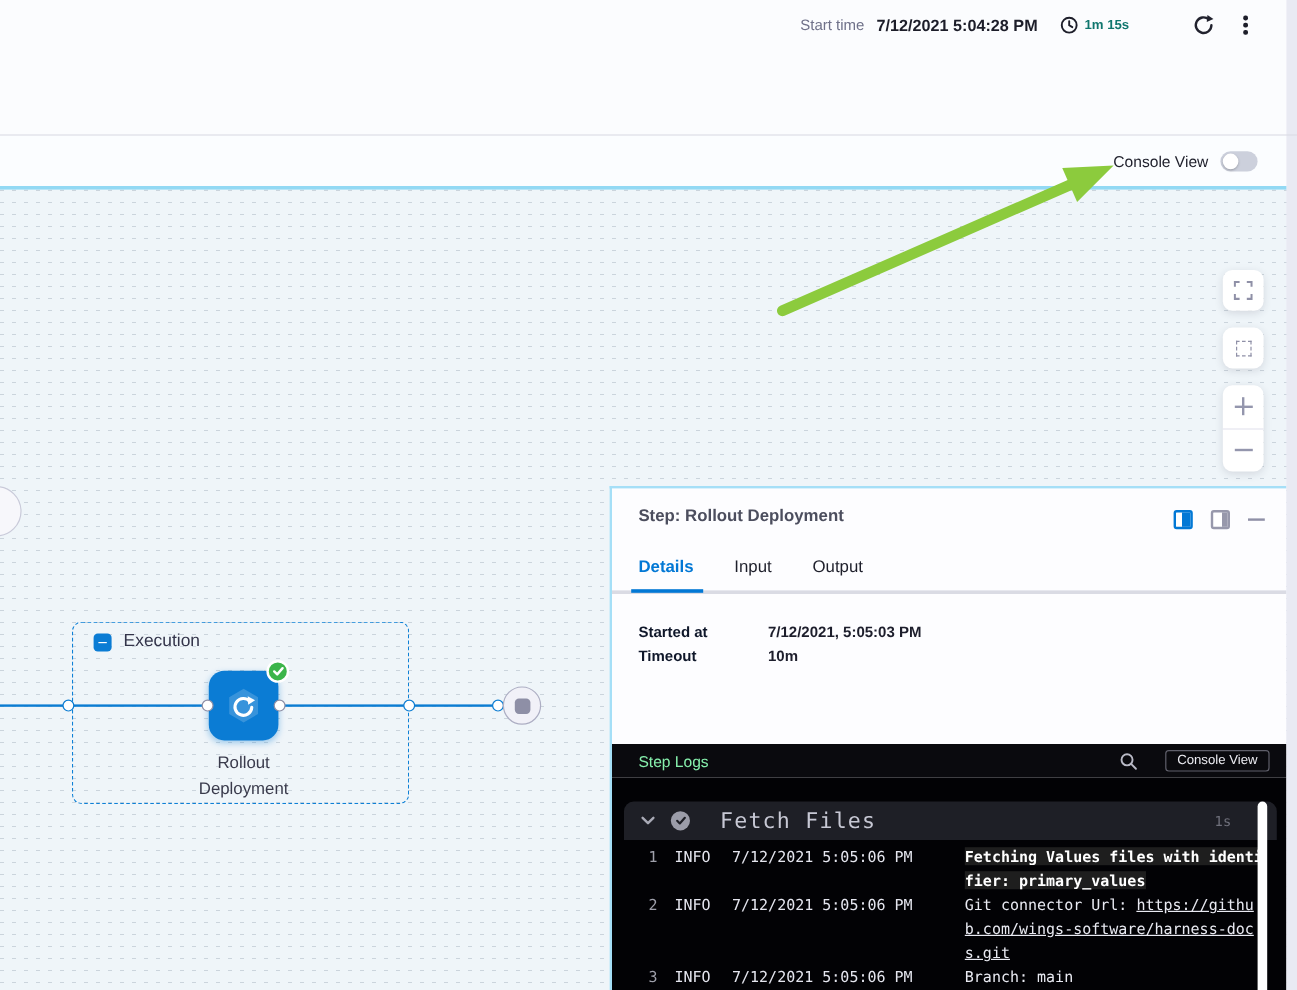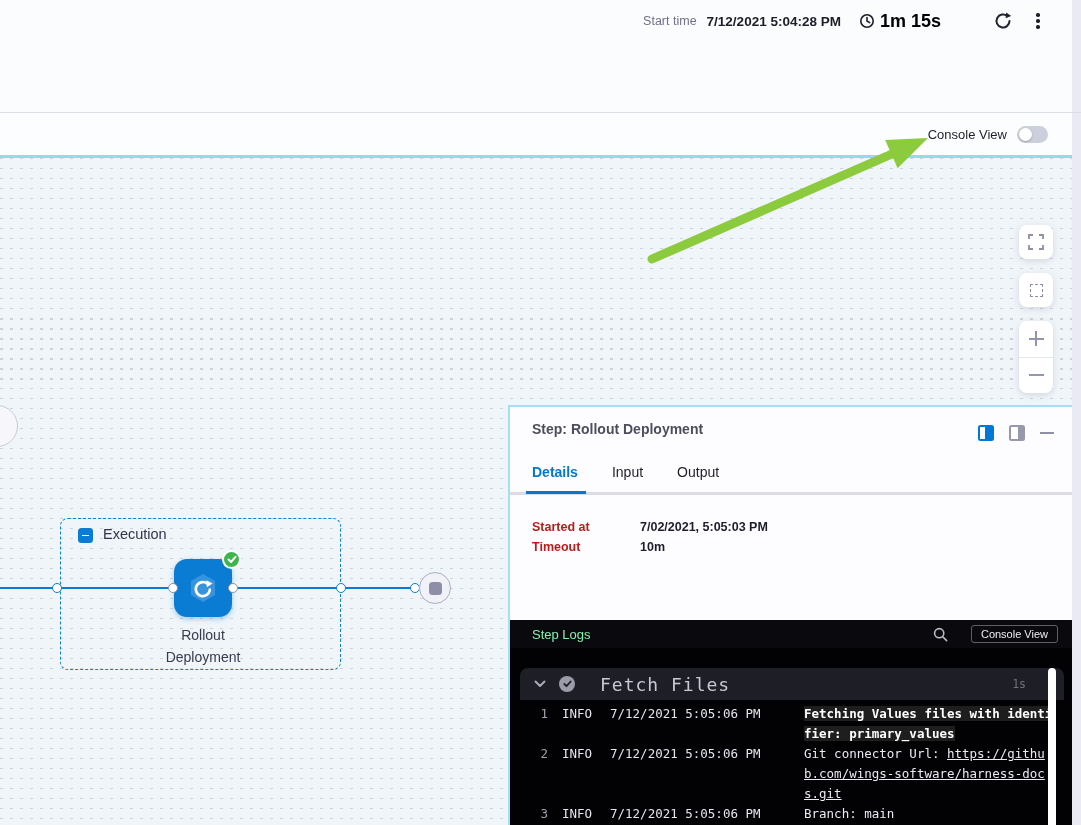--- a/index.html
+++ b/index.html
@@ -7,21 +7,21 @@
   .page {
     position:relative; width:1081px; height:825px; overflow:hidden;
     font-family:"Liberation Sans", sans-serif; background:#fff;
   }
   
   .topbar { position:absolute; left:0; top:0; width:1081px; height:112px; background:#fbfcfe; }
   .topbar-right { position:absolute; top:9px; right:34px; display:flex; align-items:center; height:24px; }
   .start-time-label { font-size:12.5px; color:#6f7189; }
   .start-time-value { margin-left:10px; font-size:13.5px; font-weight:700; color:#1c1d29; }
   .clock-wrap { margin-left:18px; display:flex; align-items:center; }
-  .duration-text { margin-left:5px; font-size:18px; font-weight:700; color:#000000; }
+  .duration-text { margin-left:5px; font-size:11px; font-weight:700; color:#0f766e; }
   .icon-btn { border:none; background:transparent; cursor:pointer; display:flex; align-items:center; justify-content:center; padding:0; }
   .refresh-btn { margin-left:50px; width:24px; height:24px; }
   .kebab-btn { margin-left:14px; width:18px; height:24px; flex-direction:column; gap:2.6px; }
   .kebab-btn i { width:3.4px; height:3.4px; border-radius:50%; background:#1d1e2a; display:block; }
   .header-divider { position:absolute; left:0; top:112px; width:1081px; height:1px; background:#dcdde7; z-index:25; }
   
   .subbar { position:absolute; left:0; top:113px; width:1081px; height:42px; background:#fbfdff; }
   .console-toggle-row { position:absolute; right:33px; top:0; height:42px; display:flex; align-items:center; }
   .console-view-label { font-size:13px; font-weight:500; color:#1e1f2b; }
   .toggle { position:relative; margin-left:10px; width:31px; height:17px; border-radius:9px; background:#ccd0dc; cursor:pointer; }
@@ -69,21 +69,21 @@
   .layout-icon-left { width:16px; height:16px; border:2px solid #0278d5; border-radius:2.5px; background:linear-gradient(90deg,#fff 0 5px,#0278d5 5px); cursor:pointer; }
   .layout-icon-right { width:16px; height:16px; border:2px solid #9798ab; border-radius:2.5px; background:linear-gradient(90deg,#fff 0 7px,#9798ab 7px); cursor:pointer; }
   .panel-minimize { width:14px; height:2.2px; background:#8f90a7; cursor:pointer; }
   .tabs { position:absolute; left:22px; top:57px; display:flex; gap:34px; }
   .tab { font-size:14px; color:#1e1f2b; cursor:pointer; }
   .tab.active { color:#0278d5;font-weight:bold; }
   .tab-underline { position:absolute; left:16px; top:84px; width:60px; height:3px; background:#0278d5; z-index:2; }
   .tabs-divider { position:absolute; left:0; top:85px; width:100%; height:2.5px; background:#dadbe4; }
   .details-grid { position:absolute; left:22px; top:110px; }
   .detail-row { display:flex; line-height:20px; }
-  .detail-label { width:108px; font-size:12.5px; font-weight:700; color:#b91c1c; }
+  .detail-label { width:108px; font-size:12.5px; font-weight:700; color:#0f172a; }
   .detail-value { font-size:12.5px; font-weight:700; color:#1d1e2c; }
   
   .logs-bar { position:absolute; left:0; top:213px; width:100%; height:28px; background:#0a0a0e; display:flex; align-items:center; }
   .logs-title { margin-left:22px; font-size:13px; color:#86efac; }
   .logs-bar-right { position:absolute; right:14px; display:flex; align-items:center; gap:22px; }
   .console-view-btn { background:transparent; border:1px solid #5f5f6a; border-radius:3px; color:#ececf2; font-size:11px; font-family:"Liberation Sans",sans-serif; padding:2px 9px; cursor:pointer; }
   .console { position:absolute; left:0; top:241px; width:100%; height:179px; background:#020205; overflow:hidden; }
   .log-section-header { position:absolute; left:10px; top:20px; width:544px; height:32px; background:#1e1f26; border-radius:8px 8px 0 0; display:flex; align-items:center; }
   .section-chevron { margin-left:14px; cursor:pointer; display:flex; }
   .section-check { margin-left:13px; width:16px; height:16px; border-radius:50%; background:#9b9ca8; display:flex; align-items:center; justify-content:center; }
@@ -219,21 +219,21 @@
       <span class="tab active">Details</span>
       <span class="tab">Input</span>
       <span class="tab">Output</span>
     </div>
     <div class="tabs-divider"></div>
     <div class="tab-underline"></div>
 
     <div class="details-grid">
       <div class="detail-row">
         <span class="detail-label">Started at</span>
-        <span class="detail-value">7/02/2021, 5:05:03 PM</span>
+        <span class="detail-value">7/12/2021, 5:05:03 PM</span>
       </div>
       <div class="detail-row">
         <span class="detail-label">Timeout</span>
         <span class="detail-value">10m</span>
       </div>
     </div>
 
     <div class="logs-bar">
       <span class="logs-title">Step Logs</span>
       <span class="logs-bar-right">

